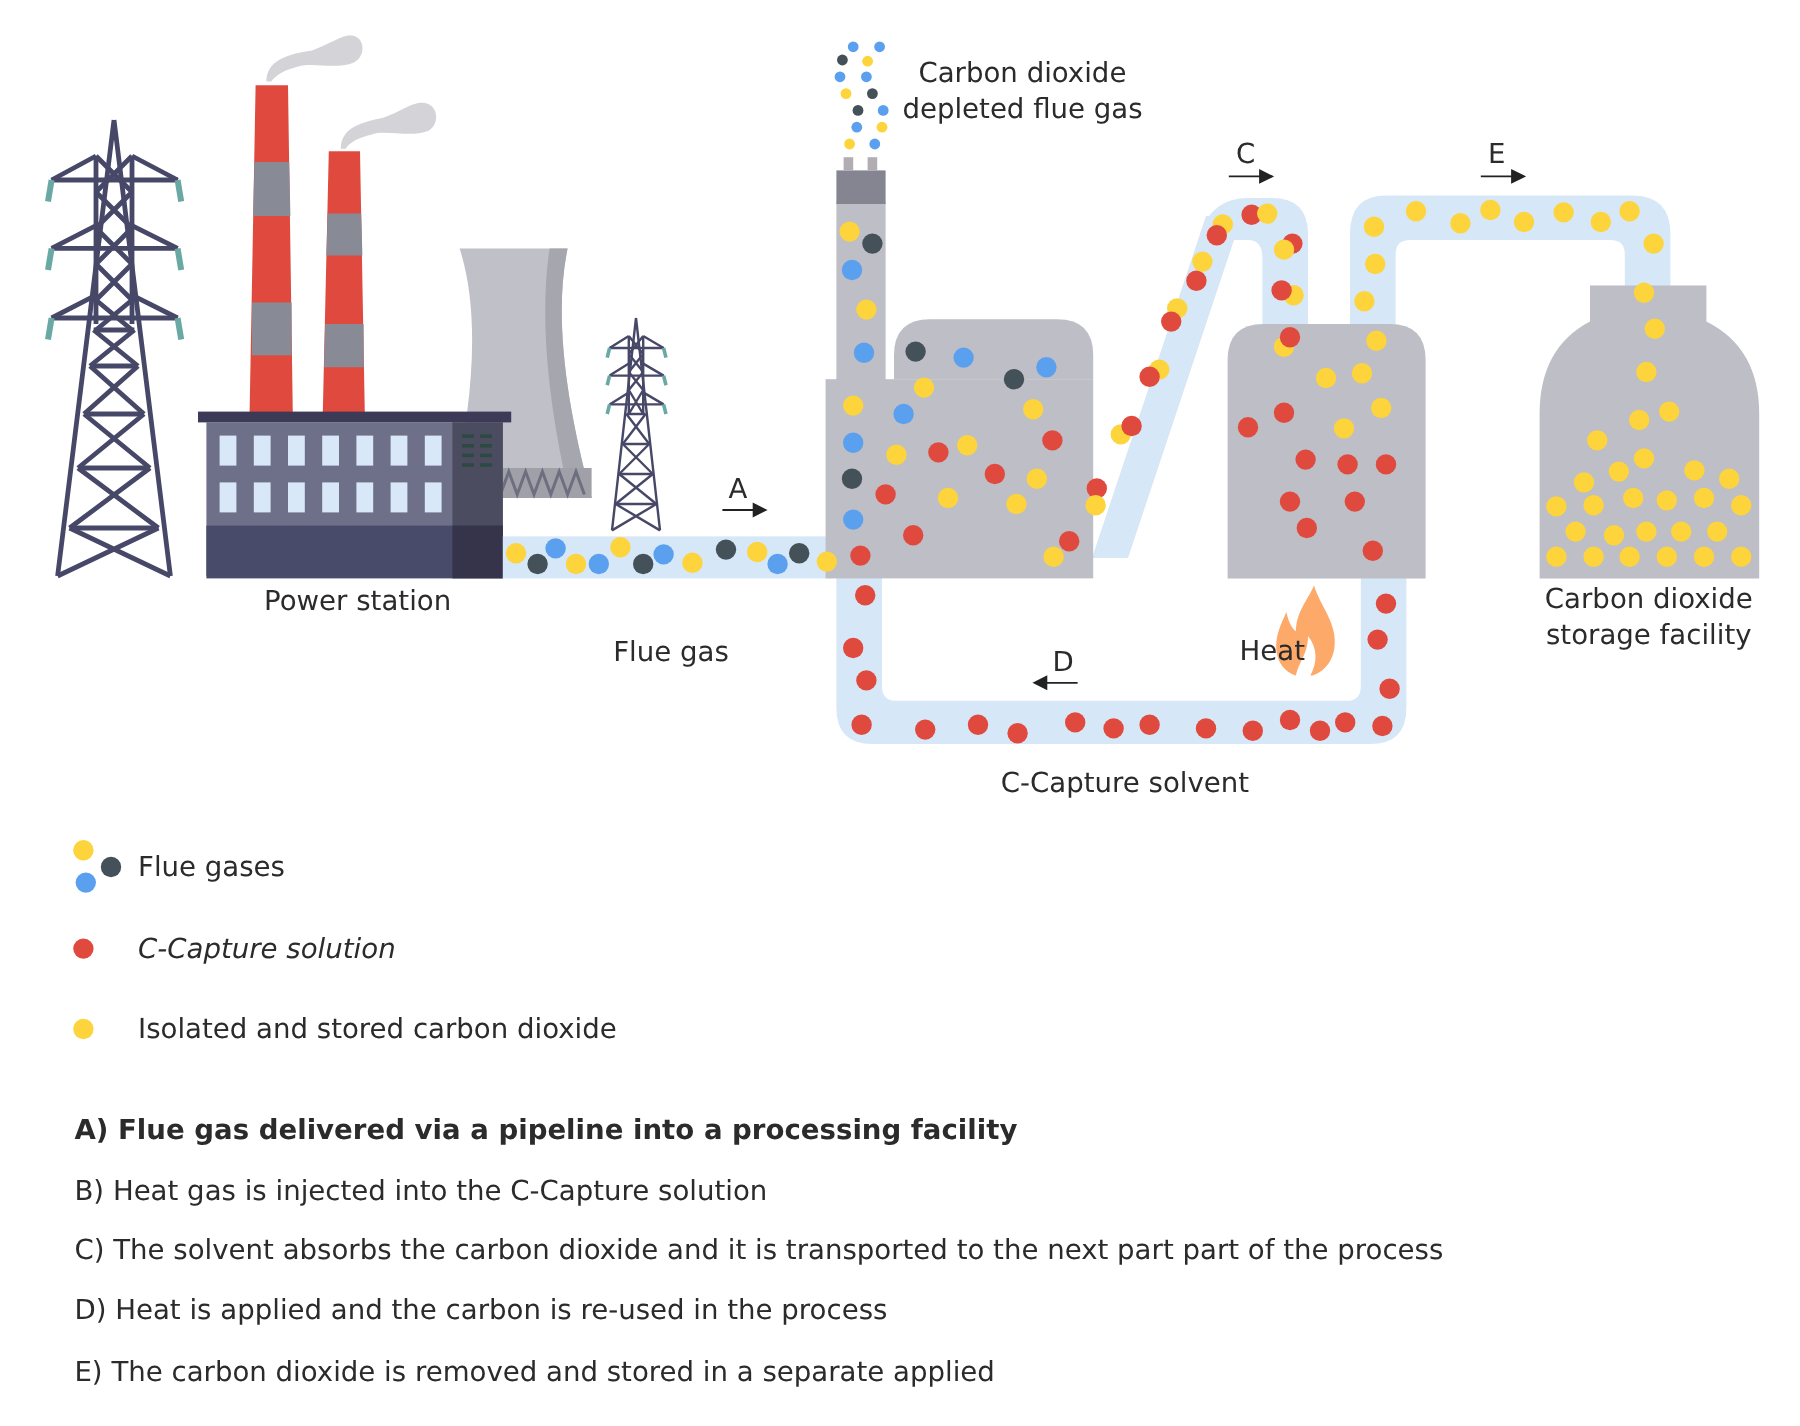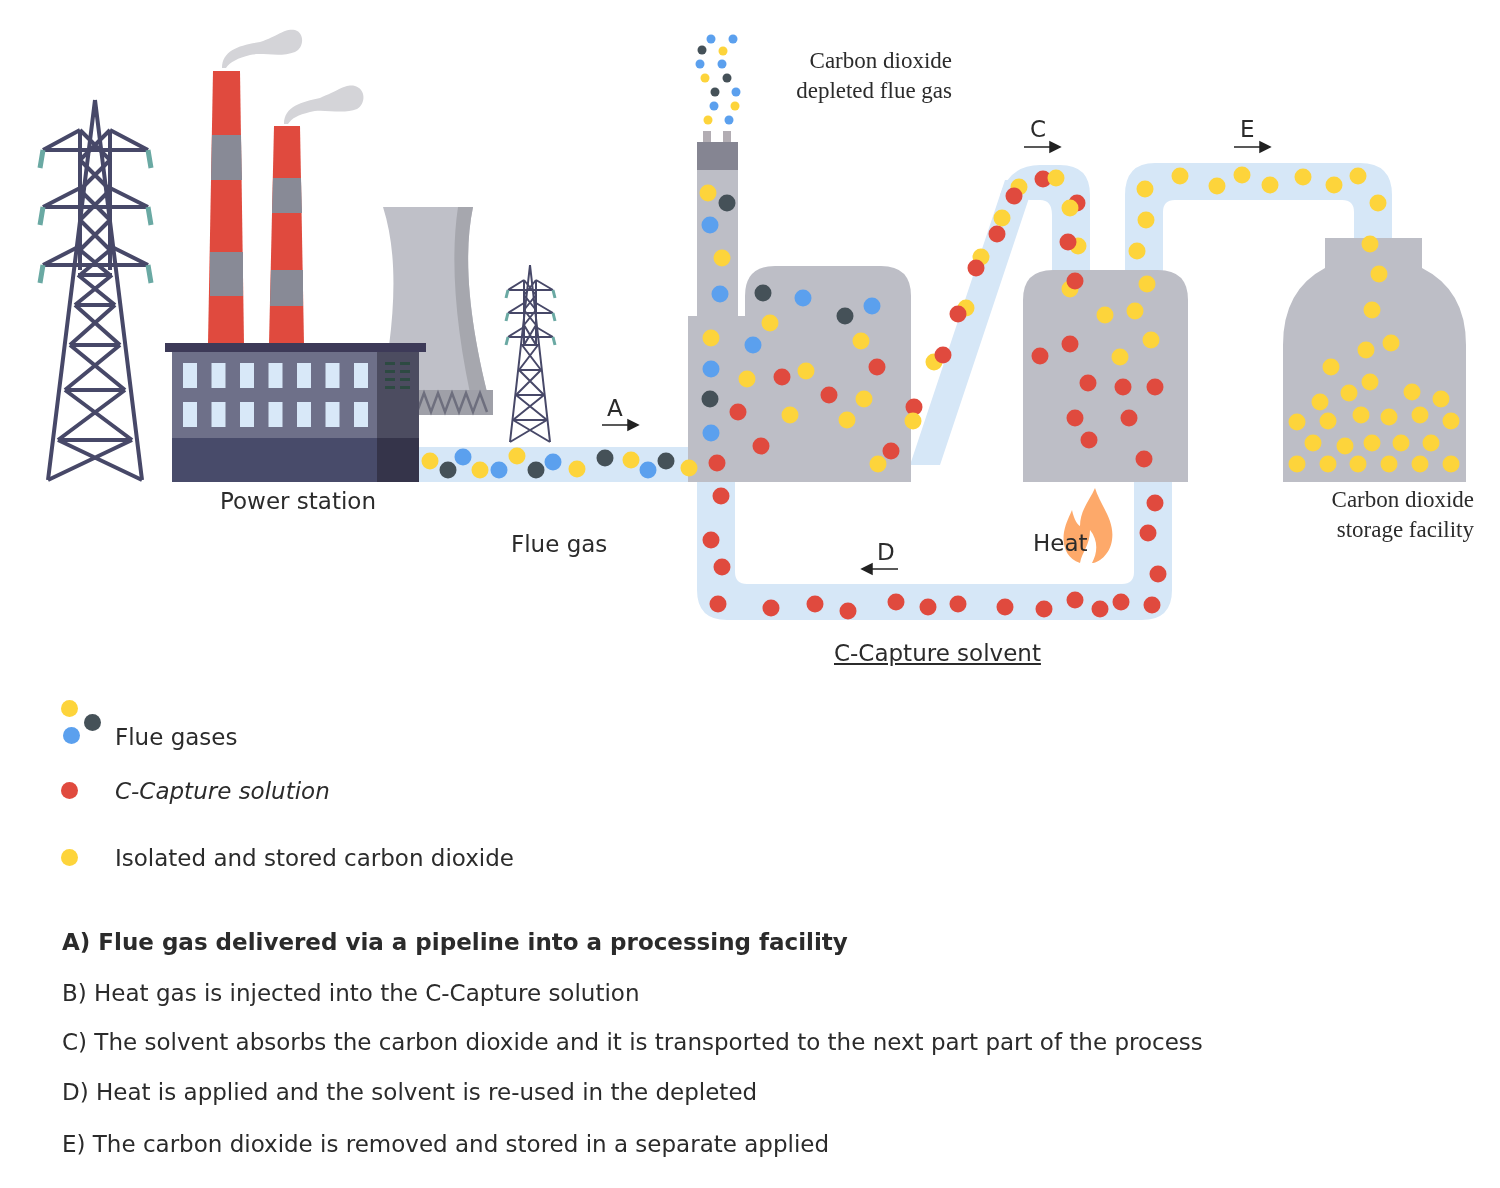--- a/index.html
+++ b/index.html
@@ -1,20 +1,20 @@
 <!DOCTYPE html>
 <html><head>
 <meta charset="utf-8">
 <style>
   html, body { margin:0; padding:0; background:#ffffff; }
   body { width:1500px; height:1188px; position:relative; overflow:hidden;
          font-family:"DejaVu Sans", sans-serif; color:#2b2b2b; }
   #diagram { position:absolute; left:0; top:0; }
   .lbl { position:absolute; font-size:23px; color:#2b2b2b; line-height:30px; white-space:nowrap; }
-  .center { text-align:right;font-family:Liberation Serif, serif; }
+  .center { text-align:center; }
   .legend-row { position:absolute; left:0; }
   .legend-text { position:absolute; left:115px; font-size:23px; white-space:nowrap; }
   .dot { position:absolute; width:17px; height:17px; border-radius:50%; }
   .step { position:absolute; left:62px; font-size:23px; white-space:nowrap; }
 </style>
 </head>
 <body>
 
 <svg id="diagram" width="1500" height="700" viewBox="0 0 1500 700">
 
@@ -286,48 +286,48 @@
     </g>
 </svg>
 
 <div class="lbl" style="left:220px;top:486px;">Power station</div>
 <div class="lbl" style="left:511px;top:486px;margin-top:43px;">Flue gas</div>
 <div class="lbl center" style="left:752px;top:46px;width:200px;">
   <div>Carbon dioxide</div>
   <div>depleted flue gas</div>
 </div>
 <div class="lbl" style="left:998px;top:528px;margin-left:35px;">Heat</div>
-<div class="lbl" style="left:834px;top:638px;text-decoration:underline;">C-Capture solvent</div>
+<div class="lbl" style="left:834px;top:638px;">C-Capture solvent</div>
 <div class="lbl center" style="left:1274px;top:485px;width:200px;">
   <div>Carbon dioxide</div>
   <div>storage facility</div>
 </div>
 <div class="lbl" style="left:607px;top:393px;">A</div>
 <div class="lbl" style="left:1030px;top:114px;">C</div>
 <div class="lbl" style="left:1240px;top:114px;">E</div>
 <div class="lbl" style="left:877px;top:537px;">D</div>
 
 <div>
   <div class="legend-row" style="top:700px;">
     <span>
       <span class="dot" style="left:61px;top:0px;background:#FDD43B;"></span>
       <span class="dot" style="left:84px;top:14px;background:#455158;"></span>
       <span class="dot" style="left:63px;top:27px;background:#5BA0EE;"></span>
     </span>
-    <span class="legend-text" style="top:10px;margin-top:14px;">Flue gases</span>
+    <span class="legend-text" style="top:10px;">Flue gases</span>
   </div>
   <div class="legend-row" style="top:782px;">
     <span class="dot" style="left:61px;top:0px;background:#E04A3E;"></span>
     <span class="legend-text" style="top:-4px;font-style:italic;">C-Capture solution</span>
   </div>
   <div class="legend-row" style="top:849px;">
     <span class="dot" style="left:61px;top:0px;background:#FDD43B;"></span>
     <span class="legend-text" style="top:-4px;">Isolated and stored carbon dioxide</span>
   </div>
 </div>
 
 <div>
   <div class="step" style="top:929px;font-weight:bold;">A) Flue gas delivered via a pipeline into a processing facility</div>
   <div class="step" style="top:980px;">B) Heat gas is injected into the C-Capture solution</div>
   <div class="step" style="top:1029px;text-align:center;">C) The solvent absorbs the carbon dioxide and it is transported to the next part part of the process</div>
-  <div class="step" style="top:1079px;">D) Heat is applied and the solvent is re-used in the depleted</div>
+  <div class="step" style="top:1079px;">D) Heat is applied and the carbon is re-used in the process</div>
   <div class="step" style="top:1131px;">E) The carbon dioxide is removed and stored in a separate applied</div>
 </div>
 
 </body></html>

